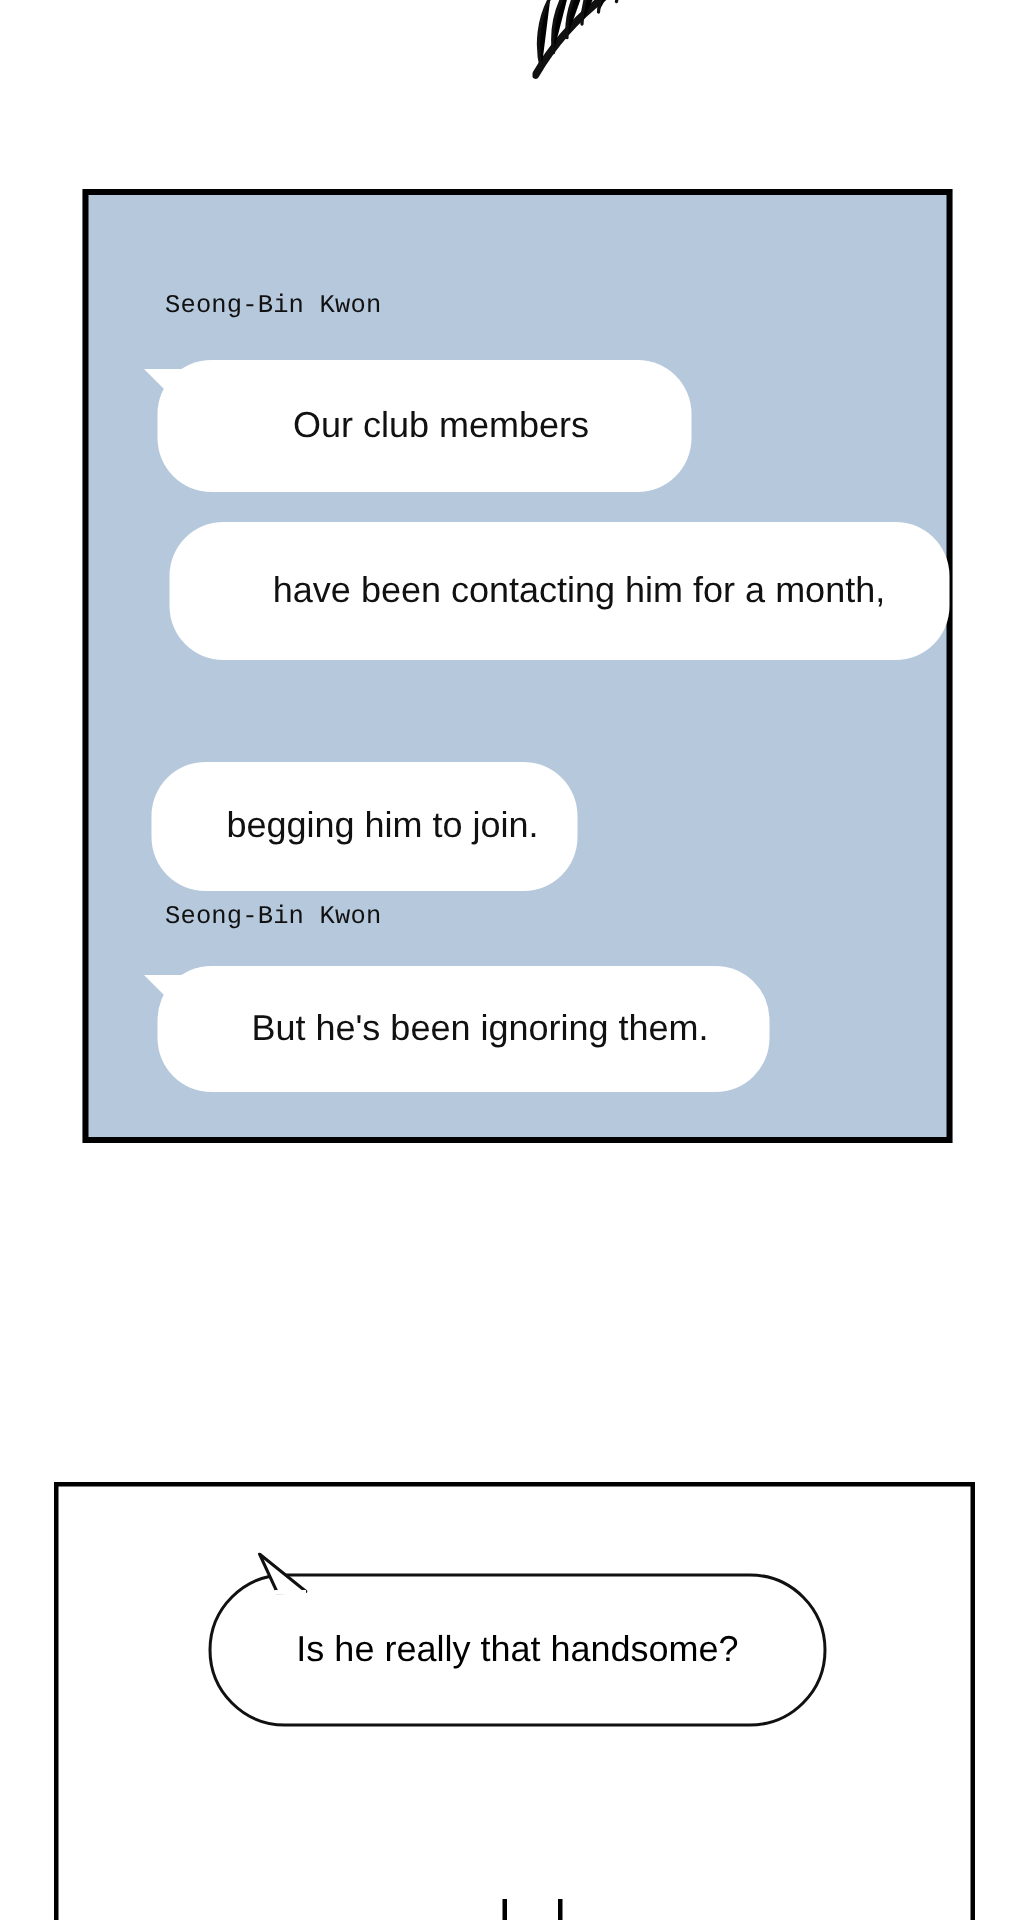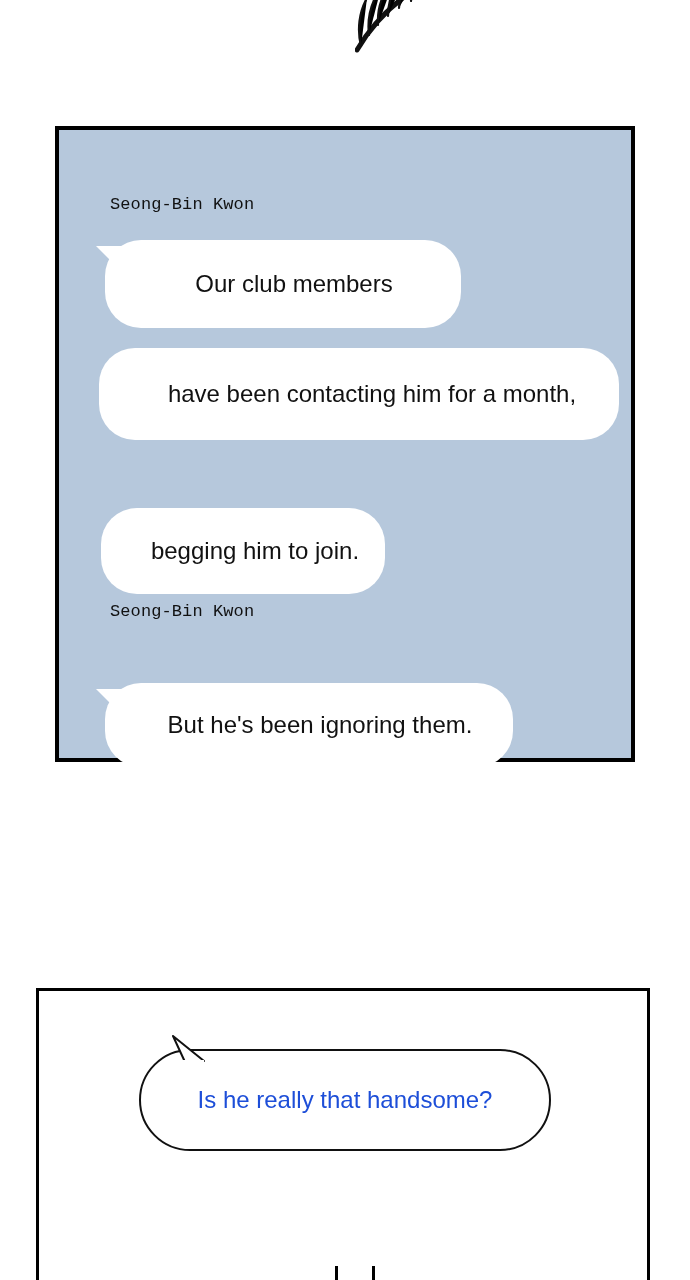--- a/index.html
+++ b/index.html
@@ -76,23 +76,23 @@
     position: absolute;
     left: -9px;
     top: 6px;
     width: 26px;
     height: 26px;
     background: #ffffff;
     clip-path: polygon(100% 0%, 100% 100%, 0% 0%);
   }
 
   .b1 { left: 46px; top: 110px; width: 356px; height: 88px; padding-left: 22px; }
-  .b2 { left: 40px; top: 218px; width: 520px; height: 92px; padding-left: 26px; }
+  .b2 { left: 54px; top: 218px; width: 520px; height: 92px; padding-left: 26px; }
   .b3 { left: 42px; top: 334px; width: 284px; height: 86px; padding-left: 24px; margin-top: 44px; }
-  .b4 { left: 46px; top: 514px; width: 408px; height: 84px; padding-left: 22px; margin-top: 39px; }
+  .b4 { left: 46px; top: 514px; width: 408px; height: 84px; padding-left: 22px; }
 
   
   .lower-panel {
     position: absolute;
     left: 36px;
     top: 988px;
     width: 614px;
     height: 292px;
     box-sizing: border-box;
     background: #ffffff;
@@ -109,21 +109,21 @@
     box-sizing: border-box;
     background: #ffffff;
     border: 2px solid #111111;
     border-radius: 52px;
     display: flex;
     align-items: center;
     justify-content: center;
   }
   .speech-bubble span {
     font-size: 24px;
-    color: #1d4ed8;
+    color: #000000;
     white-space: nowrap;
   }
   .speech-tail {
     position: absolute;
     left: 30px;
     top: -16px;
     width: 34px;
     height: 28px;
   }
 

